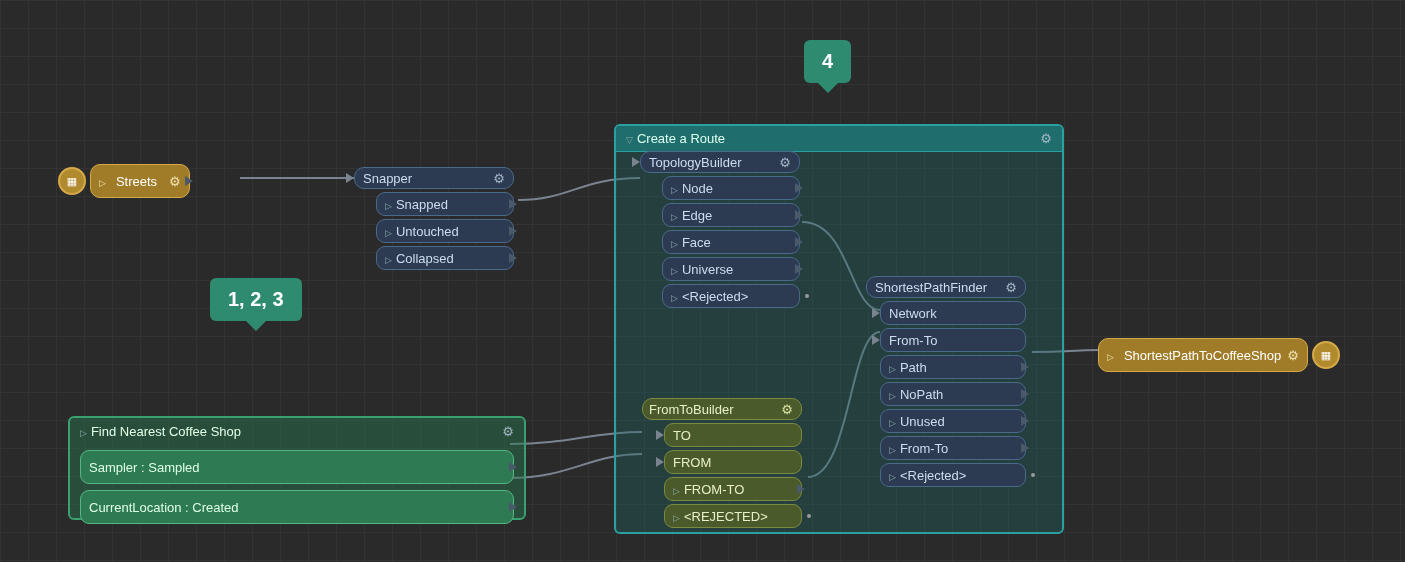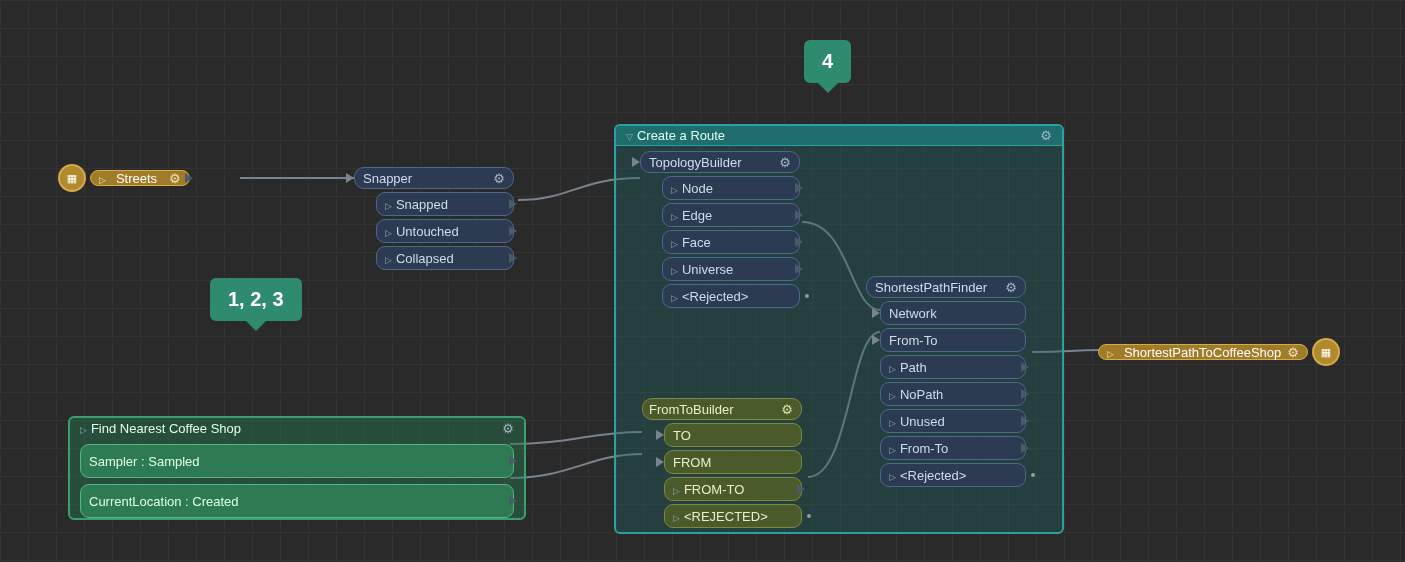--- a/index.html
+++ b/index.html
@@ -89,21 +89,21 @@
     border-radius: 50%;
     background: #b28a2e;
     border: 2px solid #d6a94a;
     display:flex; align-items:center; justify-content:center;
     font-size: 11px; color:#fff;
   }
   .source-node .label, .sink-node .label {
     background: #a07c28;
     border: 1px solid #d6a94a;
     border-radius: 10px;
-    height: 16px;
+    height: 34px;
     display:flex;
     align-items:center;
     padding: 0 8px;
     gap: 6px;
     position: relative;
     color:#fff;
     white-space: nowrap;
   }
   .source-node .label .gear::before,
   .sink-node .label .gear::before { color:#f0e0b0; }
@@ -157,21 +157,21 @@
     position: absolute;
     border-radius: 6px;
     border-width: 2px;
     border-style: solid;
   }
   .group .group-head {
     display:flex;
     align-items:center;
     justify-content: space-between;
     padding: 0 10px;
-    height: 20px;
+    height: 26px;
     color:#dfe;
   }
   .group.teal {
     background: rgba(30,100,100,0.35);
     border-color: #2aa0a0;
   }
   .group.teal .group-head { background: #1f6d6d; border-bottom:1px solid #2aa0a0; border-radius:4px 4px 0 0;}
   .group.green {
     background: rgba(40,120,80,0.45);
     border-color: #3aa070;

